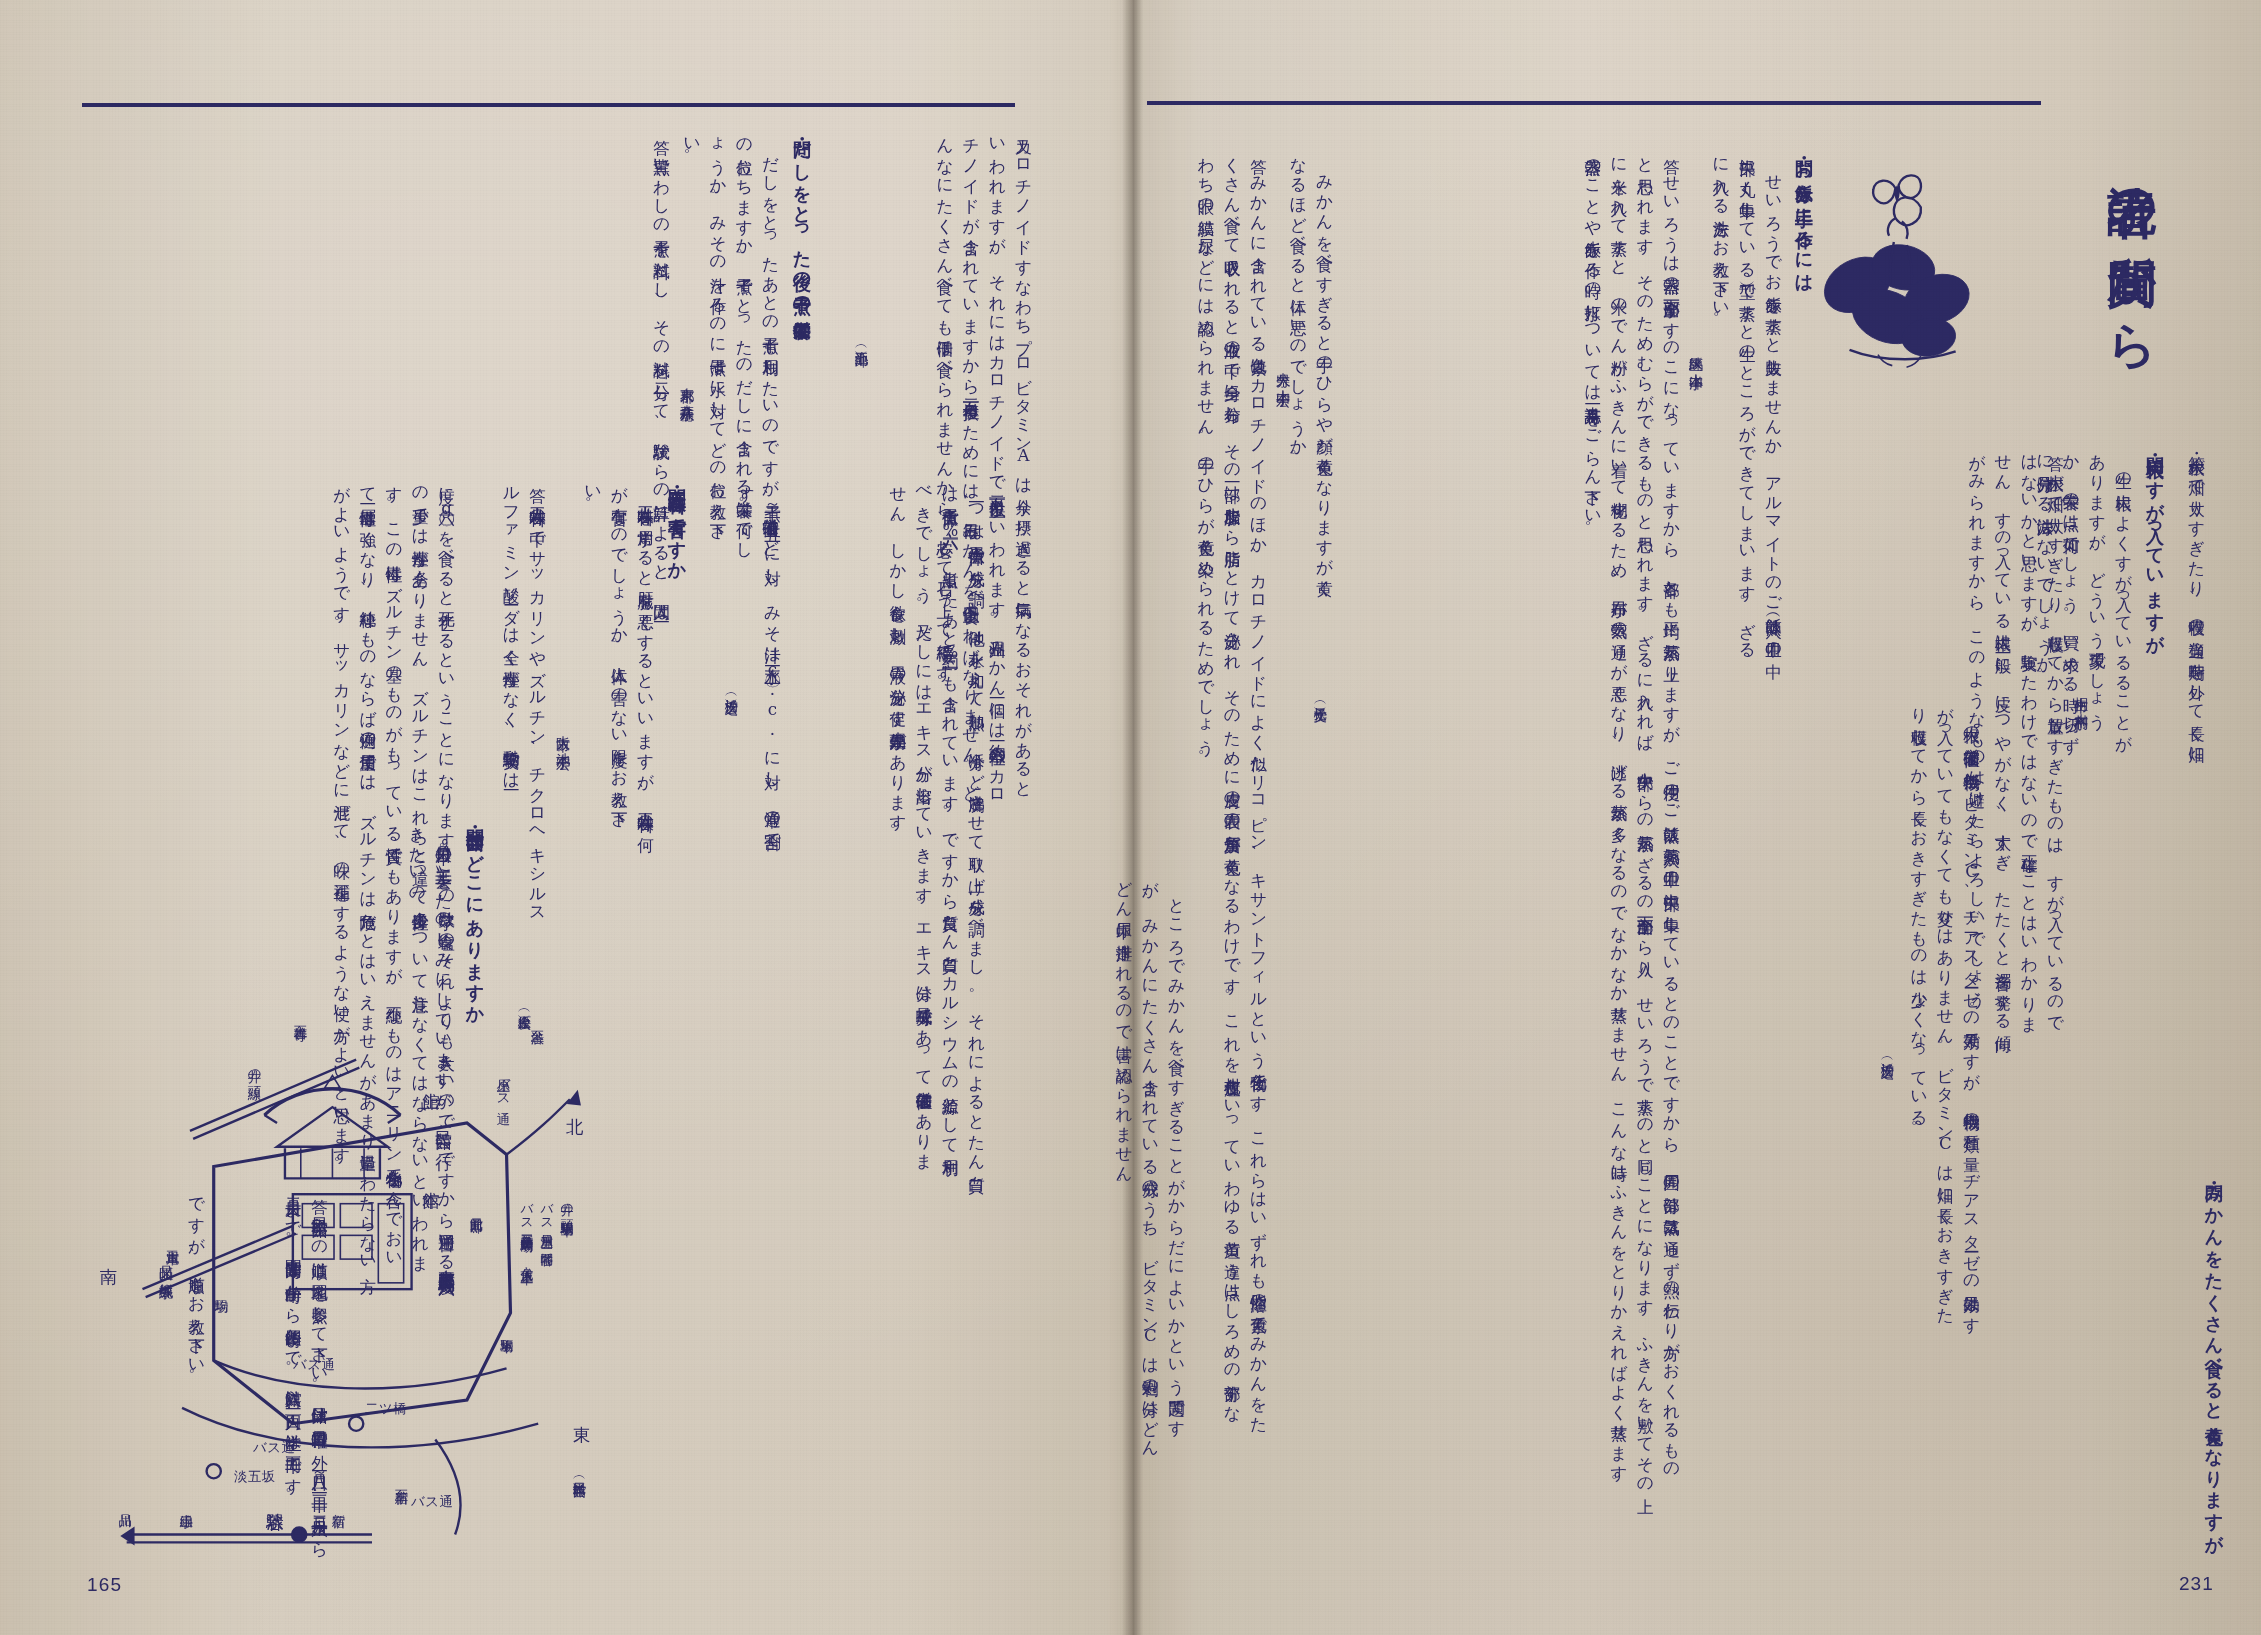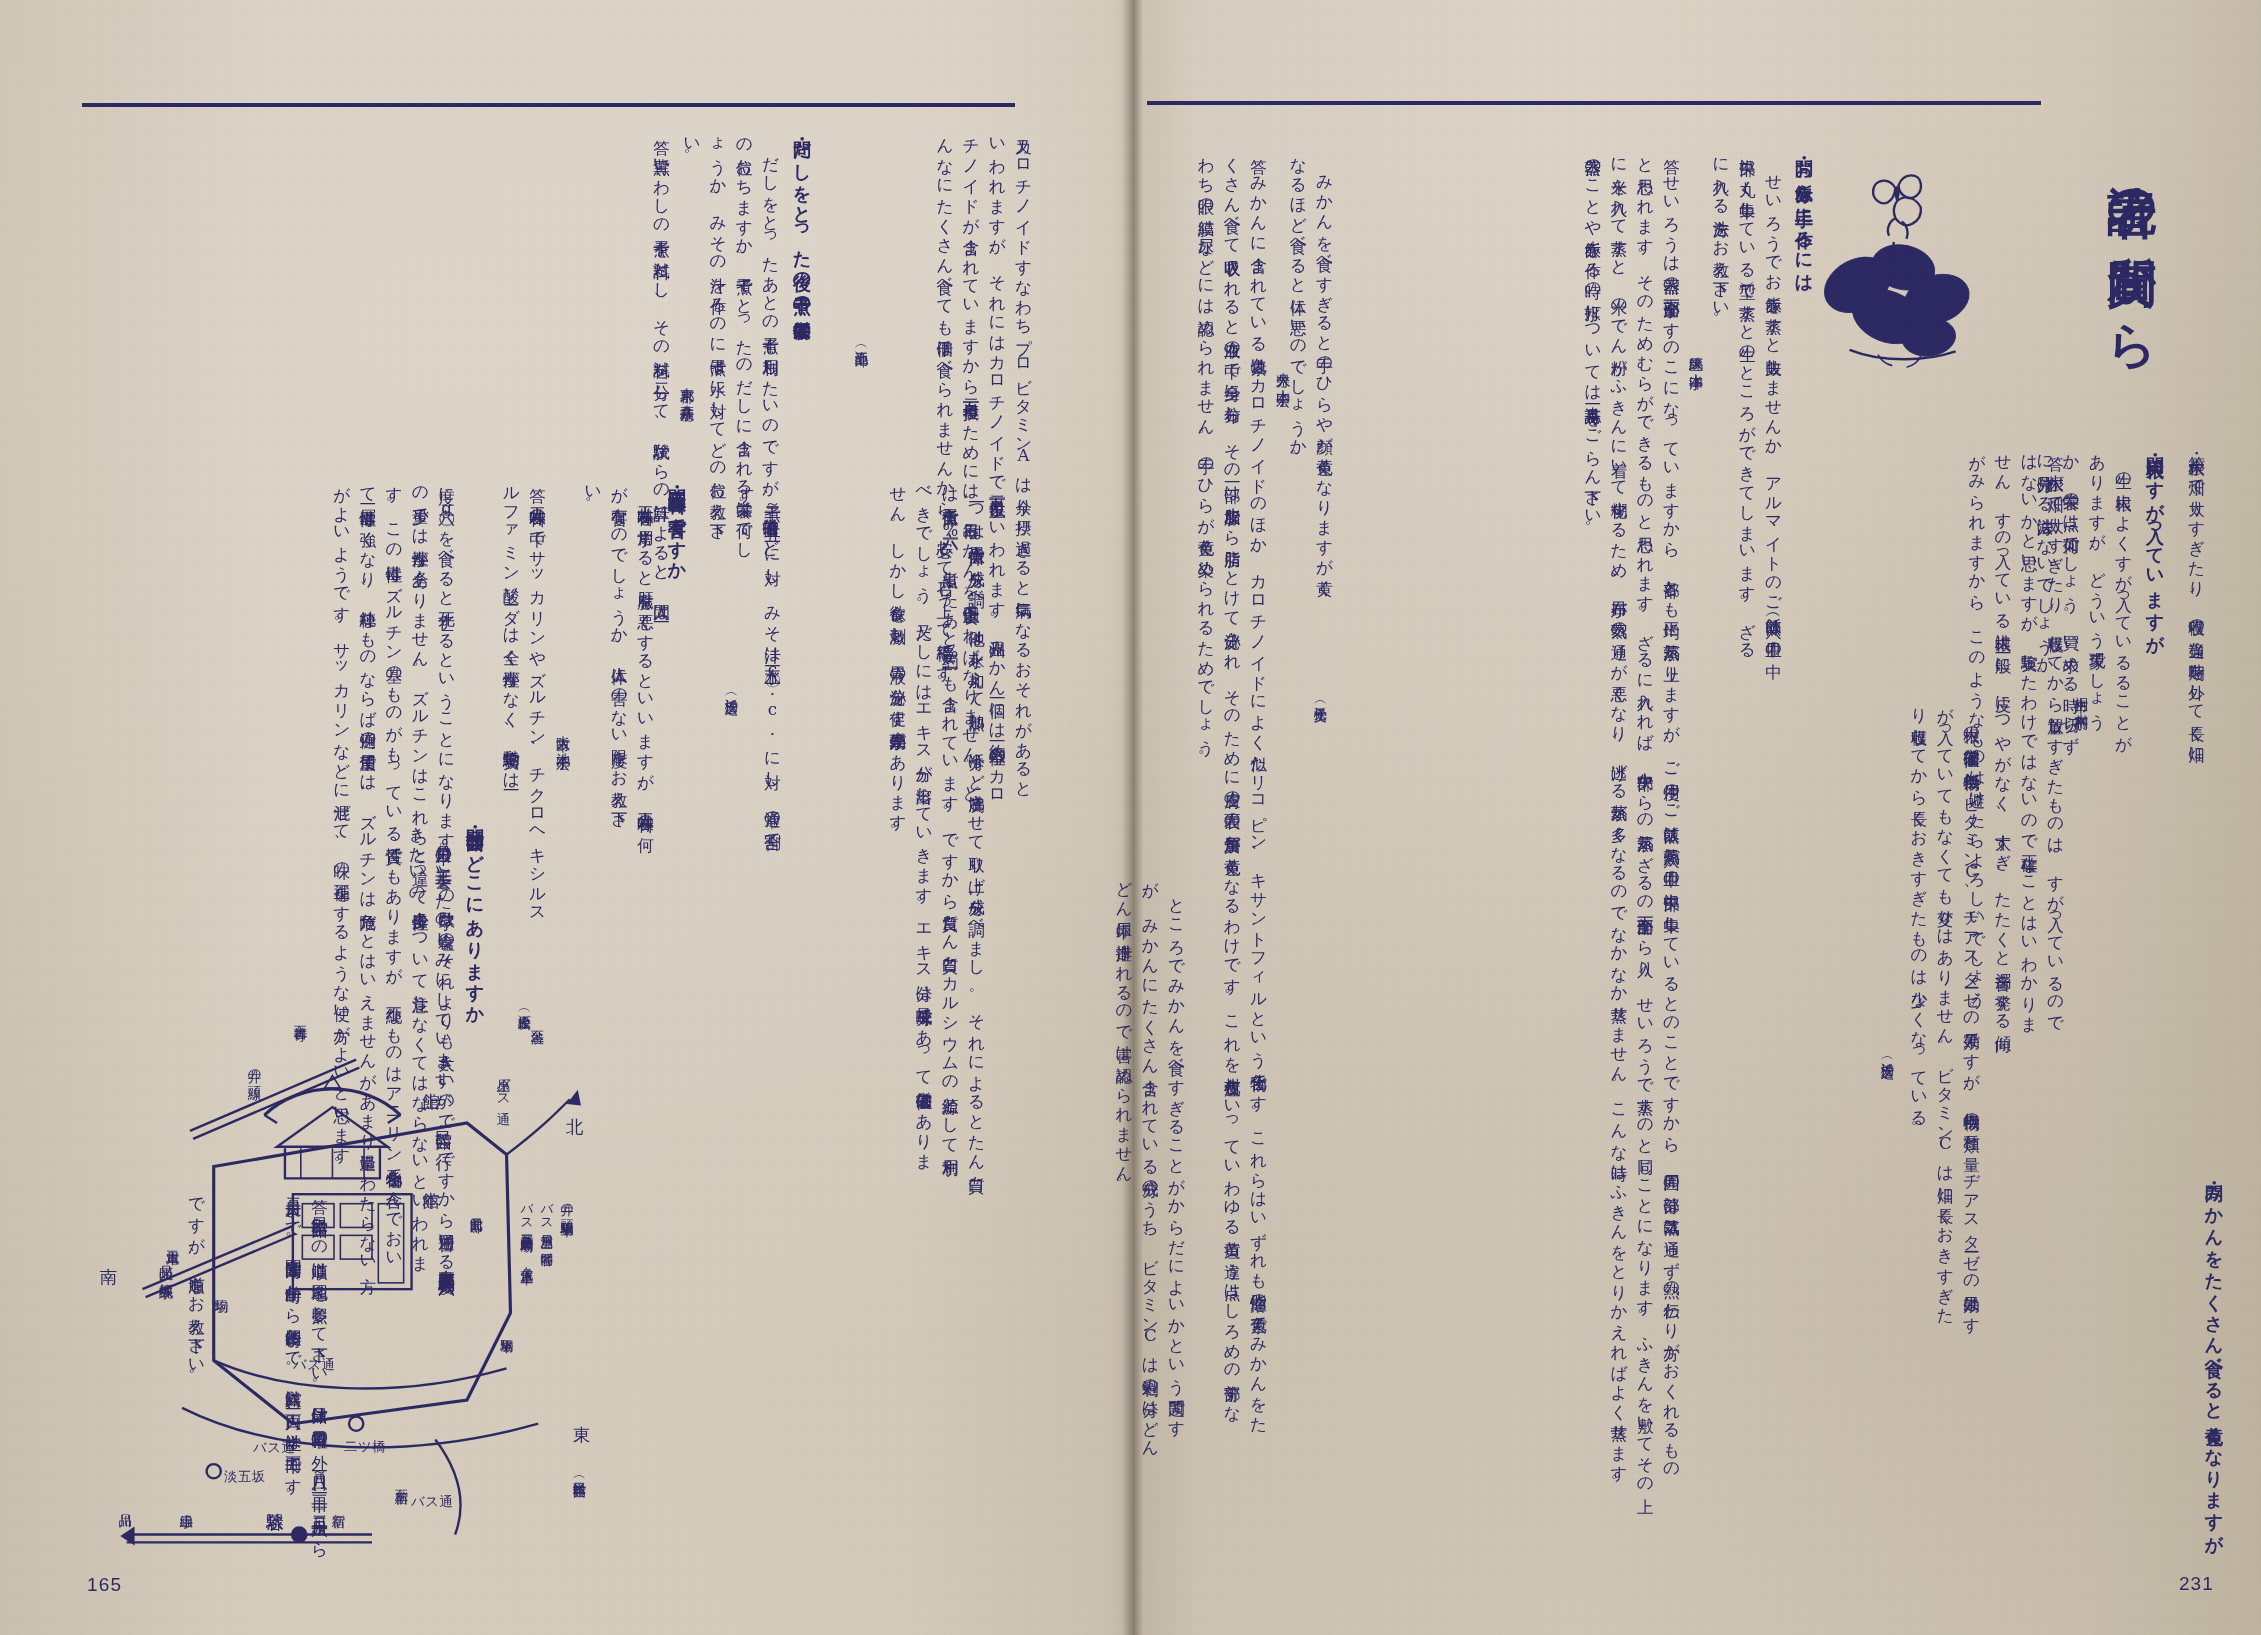--- a/index.html
+++ b/index.html
@@ -312,22 +312,22 @@
         <div class="map-label h" style="left:316px; top:465px;">バス通</div>
         <div class="map-label" style="left:117px; top:261px;">駒場</div>
         <div class="map-label" style="left:68px; top:212px;">玉川電車</div>
         <div class="map-label" style="left:150px; top:32px;">井の頭線</div>
         <div class="map-label" style="left:196px; top:-12.7px;">至吉祥寺</div>
         <div class="map-label" style="left:433px; top:-8px;">至渋谷</div>
         <div class="map-label" style="left:399px; top:40px;">上原バス通</div>
         <div class="map-label h" style="left:471px; top:87px; font-size:17.4px;">北</div>
         <div class="map-label h" style="left:478px; top:395px; font-size:17.4px;">東</div>
         <div class="map-label h" style="left:4.7px; top:237px; font-size:17.4px;">南</div>
-        <div class="map-label h" style="left:249px; top:372px;margin-top:38px;">二ツ橋</div>
-        <div class="map-label h" style="left:129px; top:440px;">淡五坂</div>
+        <div class="map-label h" style="left:270px; top:372px;">二ツ橋</div>
+        <div class="map-label h" style="left:139px; top:440px;">淡五坂</div>
         <div class="map-label" style="left:20.6px; top:475px;">品川</div>
         <div class="map-label" style="left:82px; top:475px;">山手線</div>
         <div class="map-label big" style="left:168px; top:471px;">渋谷駅</div>
         <div class="map-label" style="left:234px; top:475px;">新宿</div>
         <div class="map-label" style="left:297px; top:451px;">至新宿</div>
       </div>
 
       <div class="pageno" style="left:87px; bottom:40px;">165</div>
     </div>
   </div>

